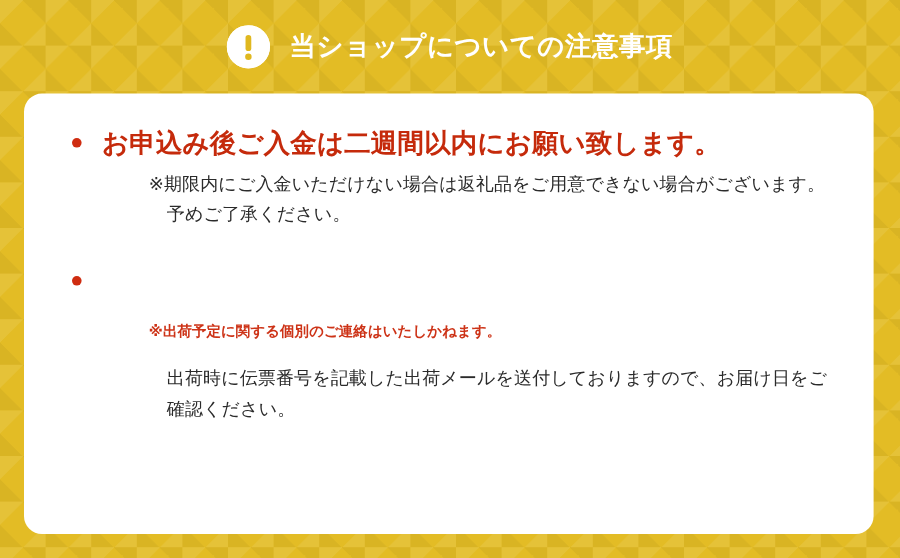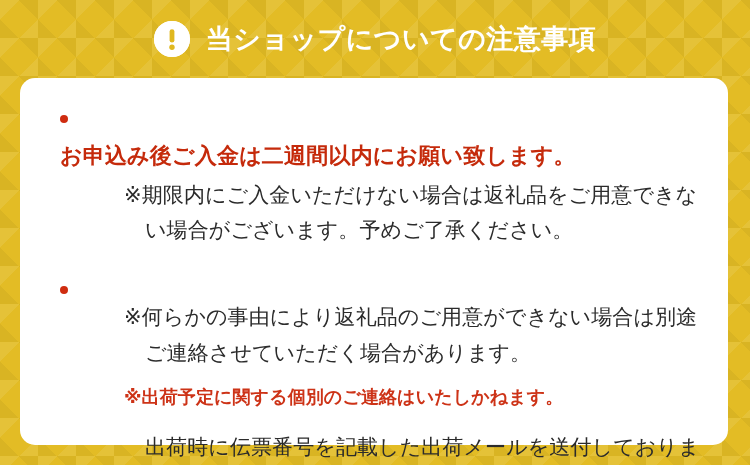--- a/index.html
+++ b/index.html
@@ -51,21 +51,21 @@
     border-radius: 50%;
     background: #ffffff;
     display: flex;
     align-items: center;
     justify-content: center;
     flex: 0 0 auto;
   }
   .alert-icon svg { display: block; }
   .banner-title {
     color: #ffffff;
-    font-size: 27px;
+    font-size: 22px;
     font-weight: bold;
     letter-spacing: 0.5px;
     line-height: 1;
     white-space: nowrap;
     text-align: center;
   }
 
   
   .card {
     position: absolute;
@@ -87,21 +87,20 @@
   }
   .notice-item { margin: 0 0 6px 0; }
   .notice-item:last-child { margin-bottom: 0; }
 
   
   .notice-heading-row {
     display: flex;
     align-items: flex-start;
     gap: 17px;
     padding-left: 18px;
-    flex-direction: column;
   }
   .bullet-dot {
     width: 8px;
     height: 8px;
     border-radius: 50%;
     background: #cf2c10;
     flex: 0 0 auto;
     margin-top: 11px;
   }
   .notice-heading {
@@ -113,32 +112,32 @@
   }
 
   
   .notice-notes {
     padding-left: 82px;
     padding-right: 4px;
     margin-top: 5px;
   }
   .note {
     color: #2b2b2b;
-    font-size: 21px;
+    font-size: 15px;
     line-height: 1.68;
     letter-spacing: 0.1px;
     text-indent: -1.0em;
     padding-left: 1.0em;
     margin: 0 0 2px 0;
   }
   .note.red {
     color: #cd3317;
     font-weight: bold;
-    font-size: 18px;
-    margin-top: 12px;
+    font-size: 12px;
+    margin-top: 28px;
   }
   .note.plain {
     text-indent: 0;
     padding-left: 1.0em;
     margin-top: 17px;
   }
   .spacer-22 { height: 22px; }
 </style>
 </head>
 <body>
@@ -171,21 +170,20 @@
         </div>
       </li>
 
       <div class="spacer-22"></div>
 
       <li class="notice-item">
         <div class="notice-heading-row">
           <span class="bullet-dot"></span>
         </div>
         <div class="notice-notes">
-          <p class="note">※何らかの事由により返礼品のご用意ができない場合は別途ご連絡させていただく場合があります。</p>
           <p class="note red">※出荷予定に関する個別のご連絡はいたしかねます。</p>
           <p class="note plain">出荷時に伝票番号を記載した出荷メールを送付しておりますので、お届け日をご確認ください。</p>
         </div>
       </li>
 
     </ul>
   </div>
 
 </div>
 

